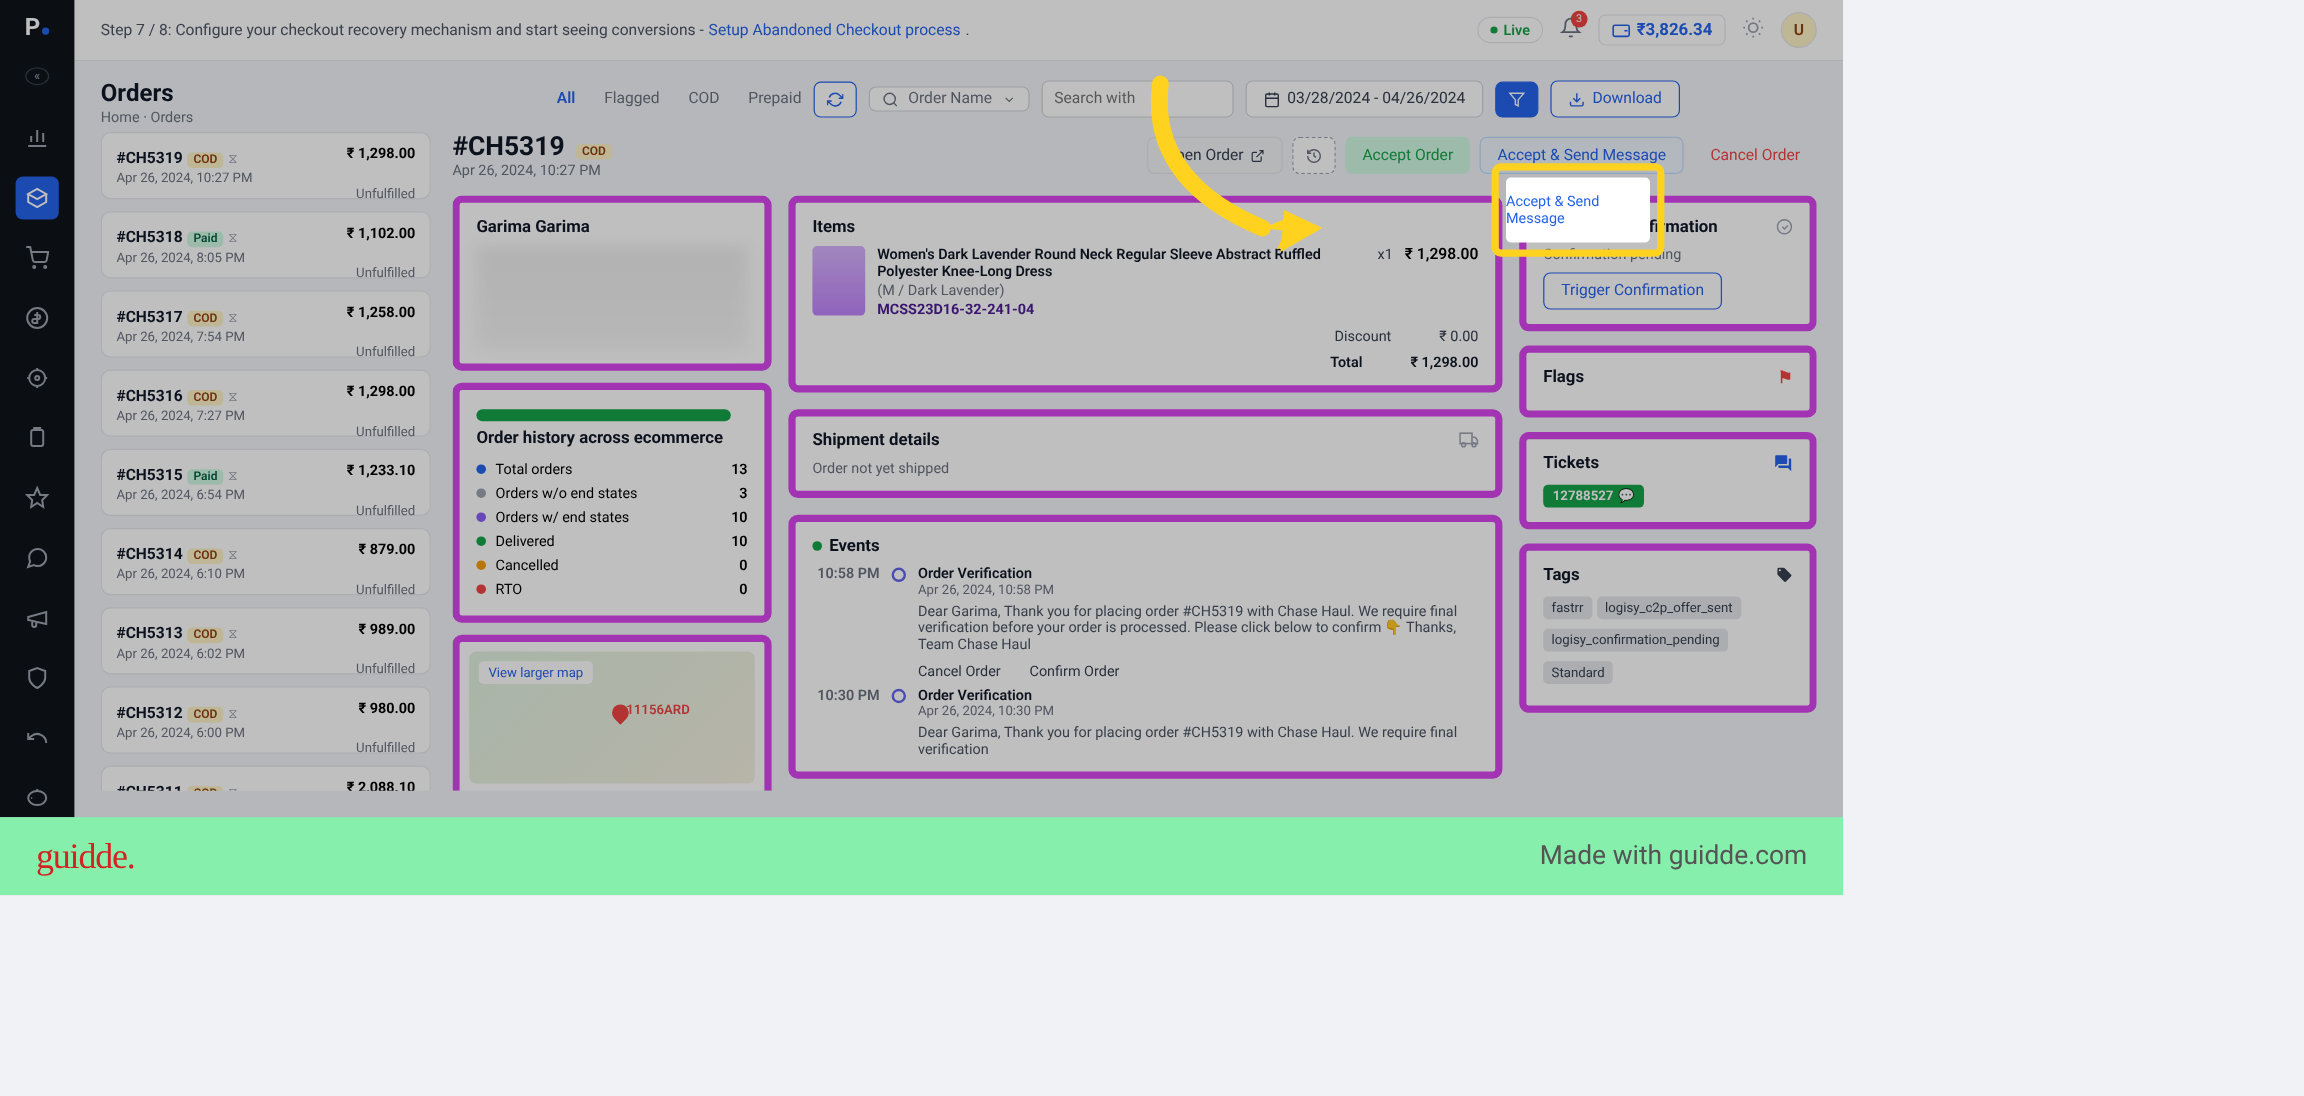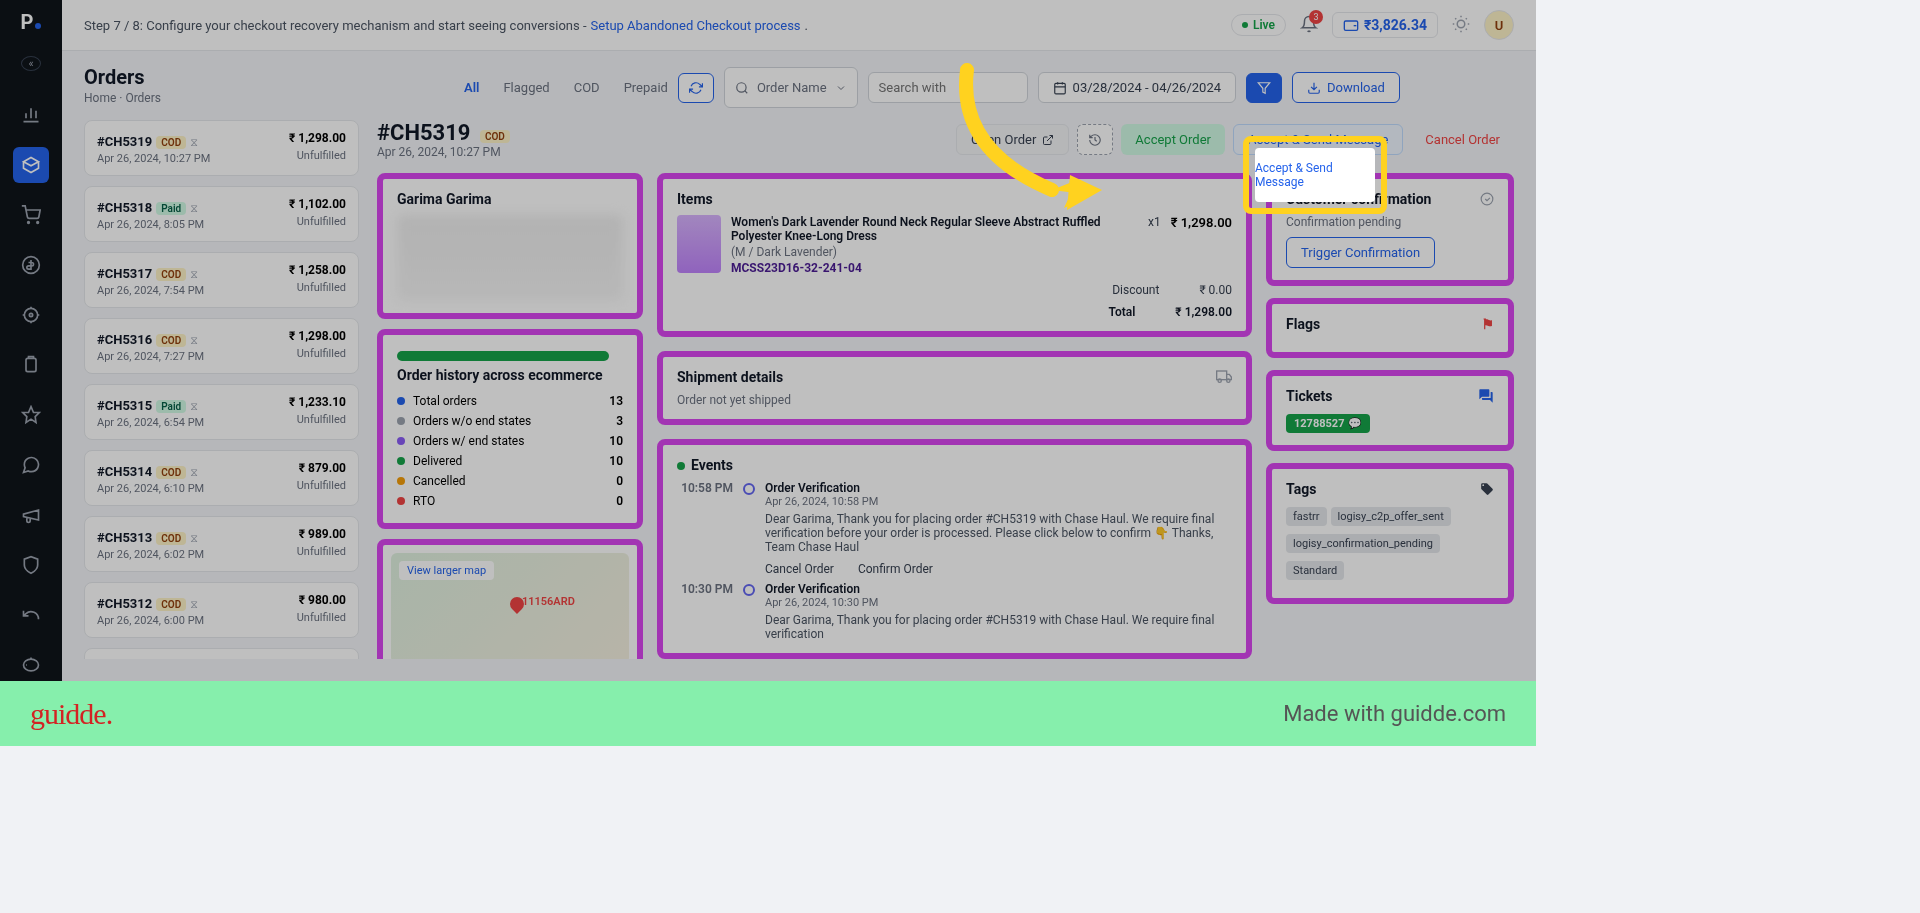--- a/index.html
+++ b/index.html
@@ -33,33 +33,33 @@
 .pagebar { padding:14px 22px 6px; }
 .pagebar h1 { font-size:20px; font-weight:700; color:#111827; }
 .crumbs { font-size:12px; color:#6b7280; margin-top:2px; }
 
 .toolbar { display:flex; align-items:center; gap:10px; padding:0 22px 12px; margin-top:-44px; }
 .tabs { display:flex; gap:24px; margin-left:380px; font-size:13px; color:#6b7280; }
 .tabs .t.active { color:#2563eb; font-weight:600; }
 .btn { border:1px solid #d1d5db; background:#fff; border-radius:6px; padding:7px 14px; font-size:13px; color:#374151; display:inline-flex; align-items:center; gap:6px; }
 .btn.primary { border-color:#2563eb; color:#2563eb; }
 .btn.icon { padding:7px 10px; }
-.searchsel { display:flex; align-items:center; border:1px solid #d1d5db; border-radius:6px; background:#fff; padding:12px 10px; gap:8px; font-size:13px; color:#6b7280; }
+.searchsel { display:flex; align-items:center; border:1px solid #d1d5db; border-radius:6px; background:#fff; padding:2px 10px; gap:8px; font-size:13px; color:#6b7280; }
 .input { border:1px solid #d1d5db; border-radius:6px; padding:7px 10px; font-size:13px; width:160px; }
 
 .body { display:flex; gap:18px; padding:0 22px 22px; overflow:hidden; }
 .orders { width:275px; display:flex; flex-direction:column; gap:10px; overflow:hidden; }
 .ocard { background:#fff; border:1px solid #e5e7eb; border-radius:8px; padding:10px 12px; position:relative; }
 .ocard .id { font-weight:700; font-size:13px; color:#111827; }
 .pill { display:inline-block; font-size:10px; padding:1px 5px; border-radius:4px; font-weight:600; margin-left:4px; }
 .pill.cod { background:#fef3c7; color:#92400e; }
 .pill.paid { background:#d1fae5; color:#065f46; }
 .ocard .date { font-size:11px; color:#6b7280; margin-top:2px; }
 .ocard .price { position:absolute; top:10px; right:12px; font-size:12px; font-weight:700; }
-.ocard .status { position:absolute; top:28px; right:12px; font-size:11px; color:#6b7280; }
+.ocard .status { position:absolute; top:44px; right:12px; font-size:11px; color:#6b7280; }
 .hg { color:#9ca3af; font-size:11px; margin-left:4px; }
 
 .detail { flex:1; display:flex; flex-direction:column; gap:14px; overflow:hidden; }
 .dhead { display:flex; align-items:center; gap:12px; }
 .dhead h2 { font-size:22px; font-weight:700; color:#111827; }
 .dhead .sub { font-size:12px; color:#6b7280; }
 .actbar { margin-left:auto; display:flex; gap:8px; }
 .btn.ghost { background:#f3f4f6; border-color:#e5e7eb; }
 .btn.dashed { border-style:dashed; border-color:#9ca3af; color:#6b7280; }
 .btn.green { border:none; background:#d1fae5; color:#16a34a; }

